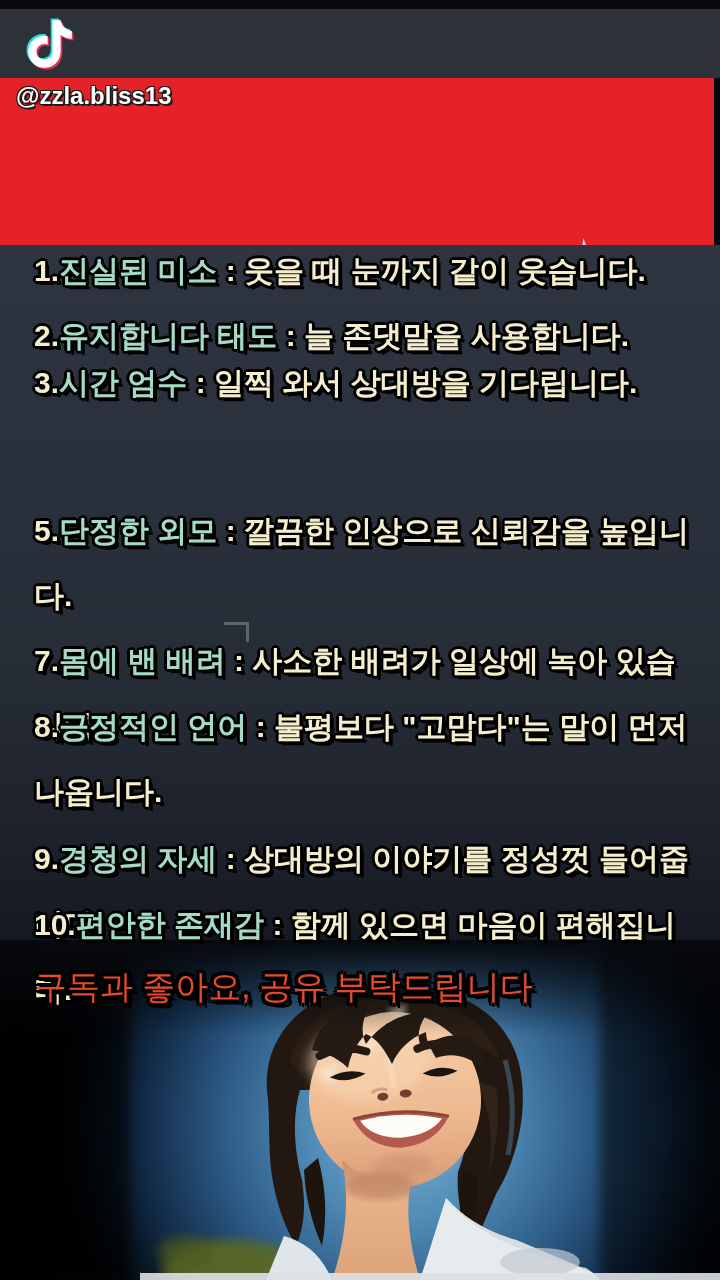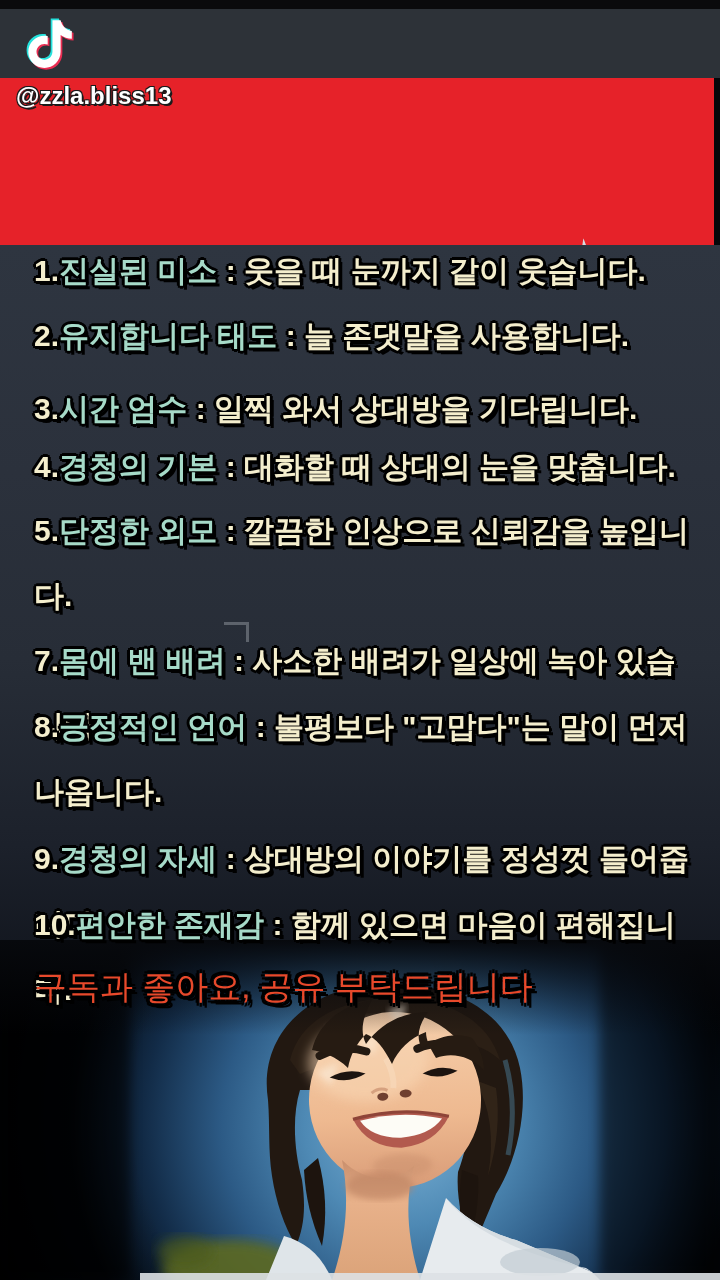--- a/index.html
+++ b/index.html
@@ -189,22 +189,21 @@
 
     <rect x="0" y="0" width="720" height="340" fill="url(#vig)"></rect>
     <rect x="0" y="0" width="130" height="340" fill="#000" opacity="0.55" filter="url(#b6)"></rect>
     <rect x="600" y="0" width="120" height="340" fill="#000" opacity="0.5" filter="url(#b6)"></rect>
     <rect x="0" y="0" width="720" height="95" fill="url(#topfade)"></rect>
     <rect x="140" y="333" width="580" height="7" fill="#dde1e4" opacity="0.9"></rect>
   </svg>
 
   <div class="row" style="top:238px"><span class="num">1.</span><span class="kw">진실된 미소</span><span class="desc"> : 웃을 때 눈까지 같이 웃습니다.</span></div>
   <div class="row" style="top:303px"><span class="num">2.</span><span class="kw">유지합니다 태도</span><span class="desc"> : 늘 존댓말을 사용합니다.</span></div>
-  <div class="row" style="top:376px"><span class="num">3.</span><span class="kw">시간 엄수</span><span class="desc"> : 일찍 와서 상대방을 기다립니다.</span></div>
-  <div class="row" style="top:434px"><span class="num">4.</span><span class="kw">경청의 기본</span><span class="desc"> : 대화할 때 상대의 눈을 맞춥니다.</span></div>
+  <div class="row" style="top:350px"><span class="num">3.</span><span class="kw">시간 엄수</span><span class="desc"> : 일찍 와서 상대방을 기다립니다.</span></div>
   <div class="row" style="top:498px"><span class="num">5.</span><span class="kw">단정한 외모</span><span class="desc"> : 깔끔한 인상으로 신뢰감을 높입니다.</span></div>
   <div class="row" style="top:628px"><span class="num">7.</span><span class="kw">몸에 밴 배려</span><span class="desc"> : 사소한 배려가 일상에 녹아 있습니다.</span></div>
   <div class="row" style="top:694px"><span class="num">8.</span><span class="kw">긍정적인 언어</span><span class="desc"> : 불평보다 "고맙다"는 말이 먼저 나옵니다.</span></div>
   <div class="row" style="top:826px"><span class="num">9.</span><span class="kw">경청의 자세</span><span class="desc"> : 상대방의 이야기를 정성껏 들어줍니다.</span></div>
   <div class="row" style="top:892px"><span class="num">10.</span><span class="kw">편안한 존재감</span><span class="desc"> : 함께 있으면 마음이 편해집니다.</span></div>
 
   <div class="stray-mark"></div>
 
   <div class="cta">구독과 좋아요, 공유 부탁드립니다</div>
 

